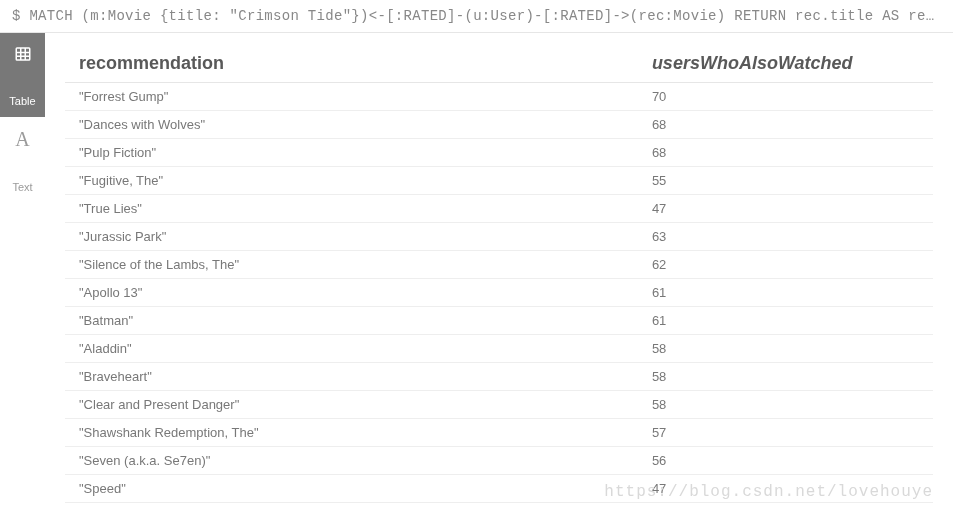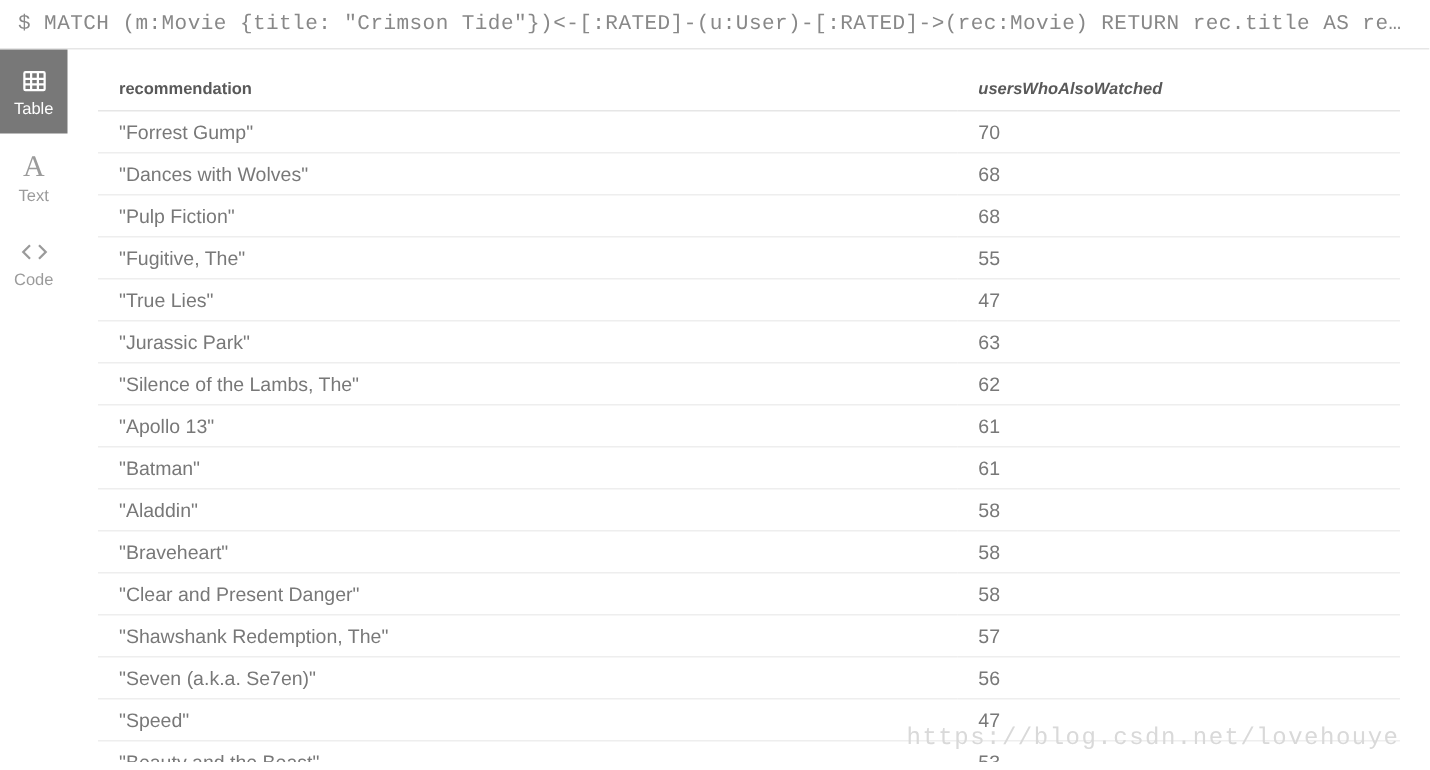--- a/index.html
+++ b/index.html
@@ -63,36 +63,37 @@
       height: 18px;
     }
     .sidebar-tab .icon.text-icon {
       font-family: Georgia, "Times New Roman", serif;
       font-size: 20px;
       font-weight: normal;
       line-height: 1;
     }
     .sidebar-tab .label {
       font-size: 11px;
+      margin-top: 28px;
     }
     .main-area {
       flex: 1;
       overflow-y: auto;
       padding: 12px 20px 0 20px;
     }
     .result-table {
       width: 100%;
       border-collapse: collapse;
     }
     .result-table th {
       text-align: left;
       font-weight: 700;
       color: #595959;
       padding: 8px 14px;
-      font-size: 11px;
+      font-size: 18px;
       border-bottom: 1px solid #e6e6e6;
     }
     .result-table td {
       padding: 6px 14px;
       font-size: 13px;
       color: #787878;
       border-bottom: 1px solid #eeeeee;
     }
     .col-rec {
       width: 66%;
@@ -131,29 +132,20 @@
           <line x1="9" y1="4" x2="9" y2="20"></line>
           <line x1="15" y1="4" x2="15" y2="20"></line>
         </svg>
       </span>
       <span class="label">Table</span>
     </div>
     <div class="sidebar-tab">
       <span class="icon text-icon">A</span>
       <span class="label">Text</span>
     </div>
-    <div class="sidebar-tab">
-      <span class="icon">
-        <svg viewBox="0 0 24 24" fill="none" stroke="currentColor" stroke-width="2">
-          <polyline points="16 18 22 12 16 6"></polyline>
-          <polyline points="8 6 2 12 8 18"></polyline>
-        </svg>
-      </span>
-      <span class="label">Code</span>
-    </div>
   </div>
 
   <div class="main-area">
     <table class="result-table">
       <thead>
         <tr>
           <th class="col-rec">recommendation</th>
           <th class="col-count">usersWhoAlsoWatched</th>
         </tr>
       </thead>

